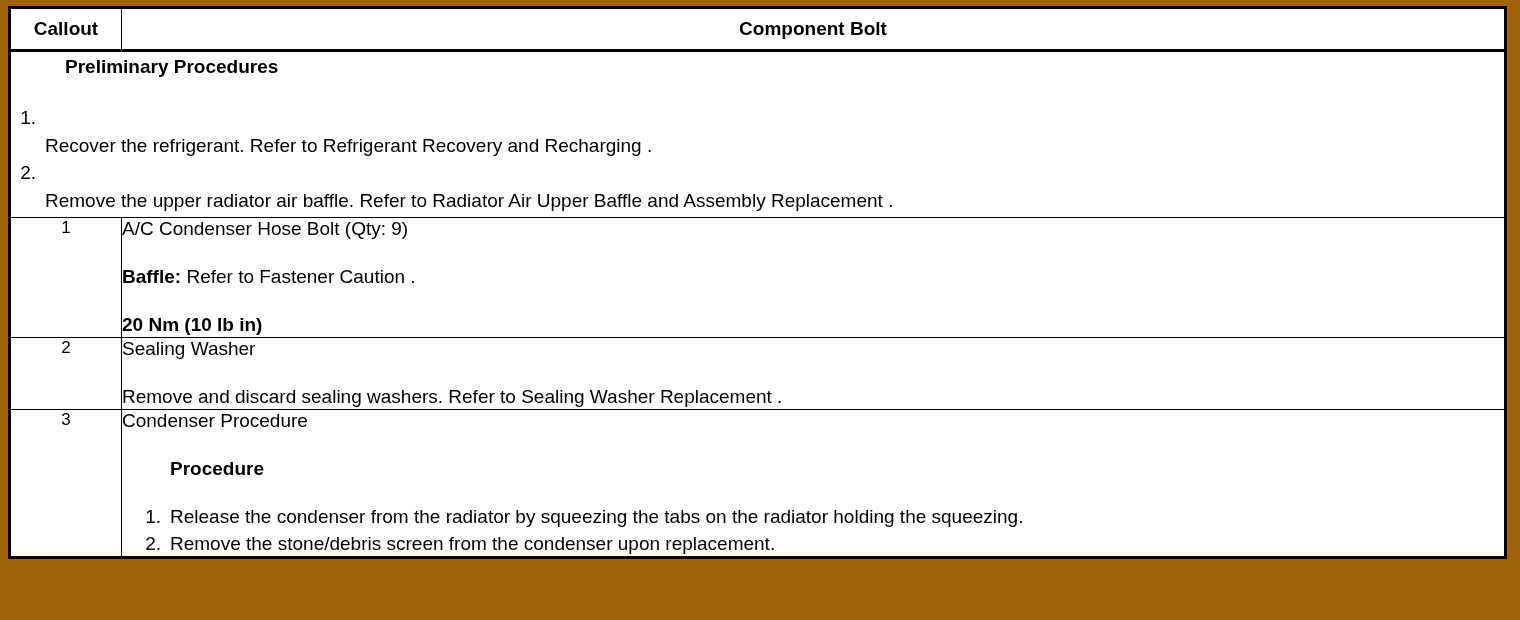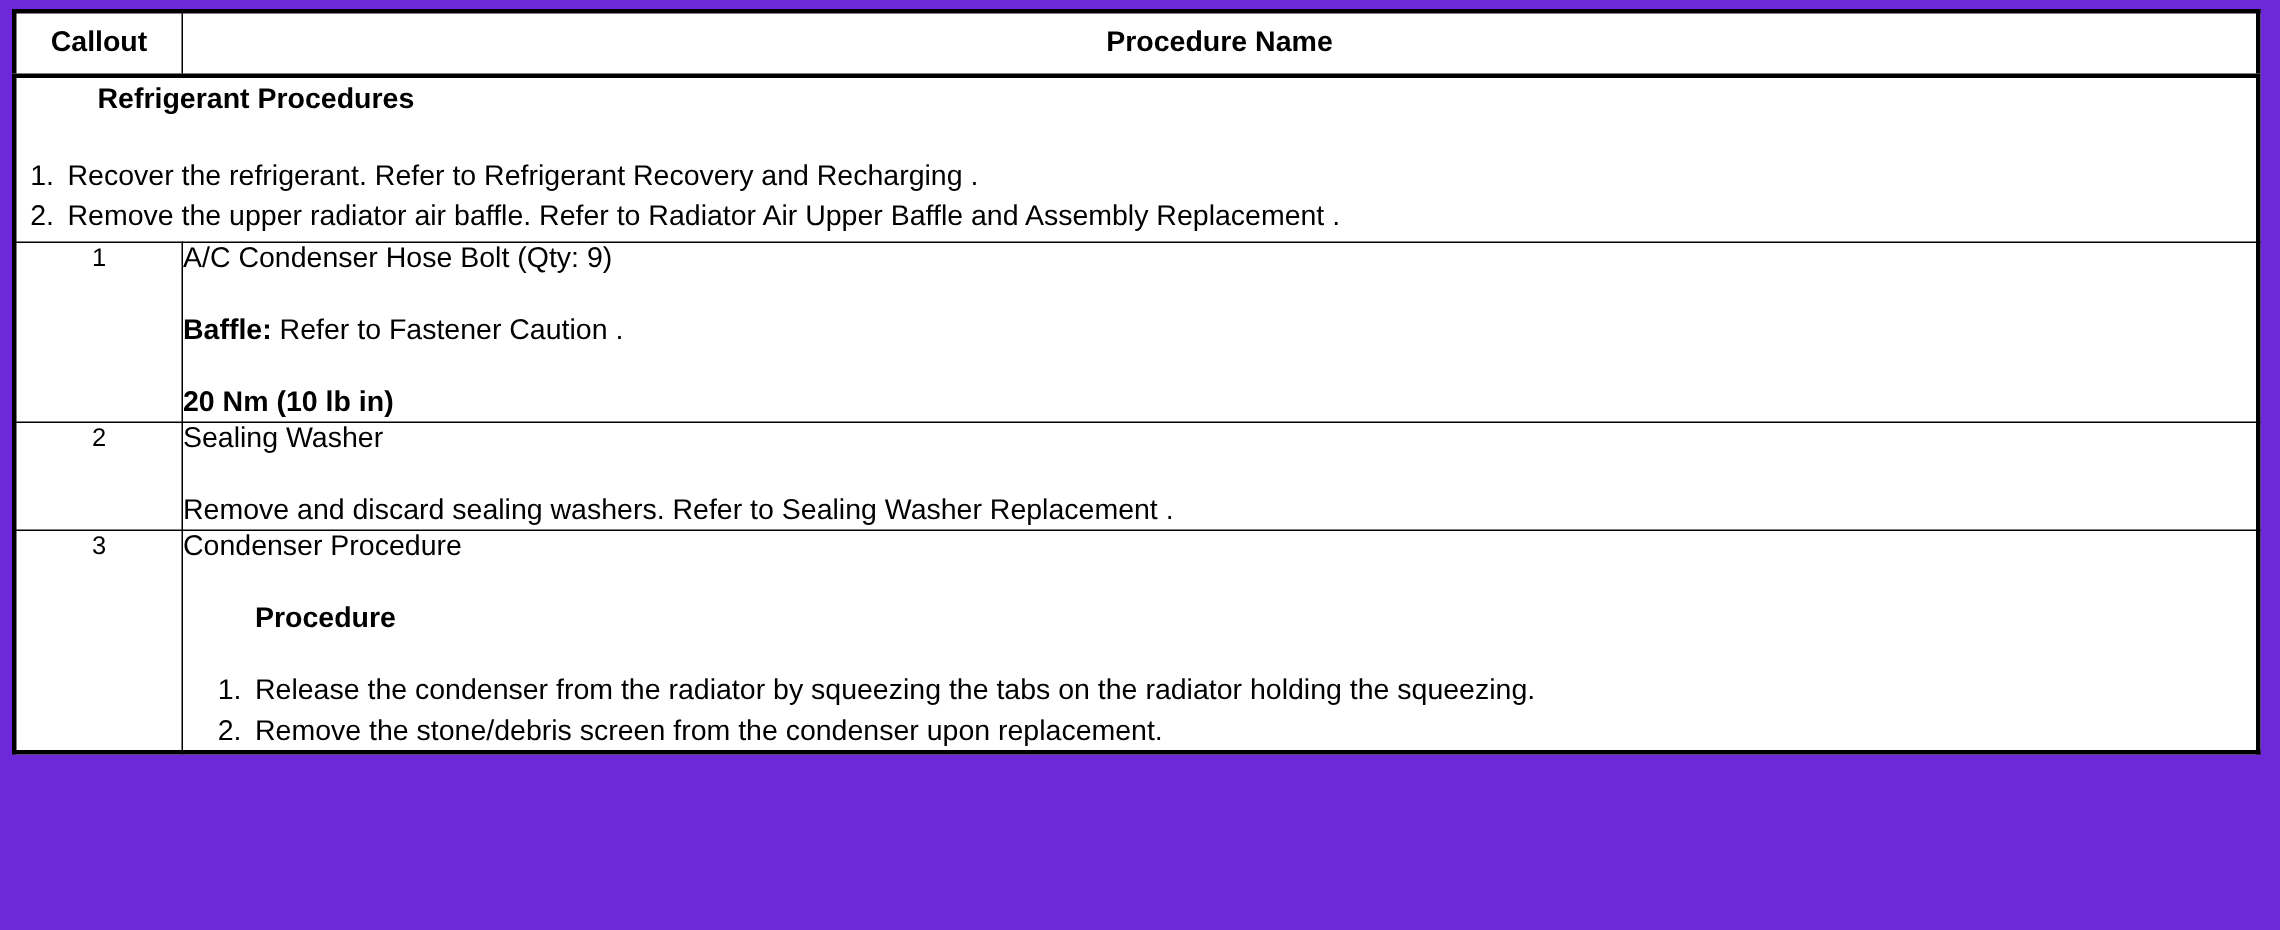--- a/index.html
+++ b/index.html
@@ -12,21 +12,21 @@
     height: 620px;
     font-family: "Liberation Sans", sans-serif;
     color: #000000;
     -webkit-font-smoothing: none;
   }
 
   .sheet {
     position: relative;
     width: 1520px;
     height: 620px;
-    background: #6d28d9;
+    background: #a16207;
     box-sizing: border-box;
   }
 
   
   .spec-table {
     position: absolute;
     left: 8px;
     top: 6px;
     width: 1499px;
     border-collapse: collapse;
@@ -101,21 +101,21 @@
     line-height: 1.25;
   }
   .prelim-list li:last-child { margin-bottom: 0; }
   .li-num {
     width: 34px;
     flex: 0 0 34px;
     text-align: right;
     padding-right: 9px;
     box-sizing: border-box;
   }
-  .li-txt { flex: 1 1 auto; }
+  .li-txt { flex: 1 1 auto; margin-top: 28px; }
 
   
   .proc-heading {
     font-size: 19px;
     font-weight: bold;
     margin: 0 0 25px 48px;
   }
   .proc-list {
     list-style: none;
     margin: 0;
@@ -143,28 +143,28 @@
 <div class="sheet">
 
   <table class="spec-table">
     <colgroup>
       <col style="width:112px">
       <col>
     </colgroup>
     <thead>
       <tr class="hdr-row">
         <th class="hdr-callout">Callout</th>
-        <th class="hdr-component">Procedure Name</th>
+        <th class="hdr-component">Component Bolt</th>
       </tr>
     </thead>
     <tbody>
 
       <tr>
         <td class="prelim-cell" colspan="2">
-          <div class="prelim-heading">Refrigerant Procedures</div>
+          <div class="prelim-heading">Preliminary Procedures</div>
           <ol class="prelim-list">
             <li>
               <span class="li-num">1.</span>
               <span class="li-txt">Recover the refrigerant. Refer to Refrigerant Recovery and Recharging .</span>
             </li>
             <li>
               <span class="li-num">2.</span>
               <span class="li-txt">Remove the upper radiator air baffle. Refer to Radiator Air Upper Baffle and Assembly Replacement .</span>
             </li>
           </ol>

